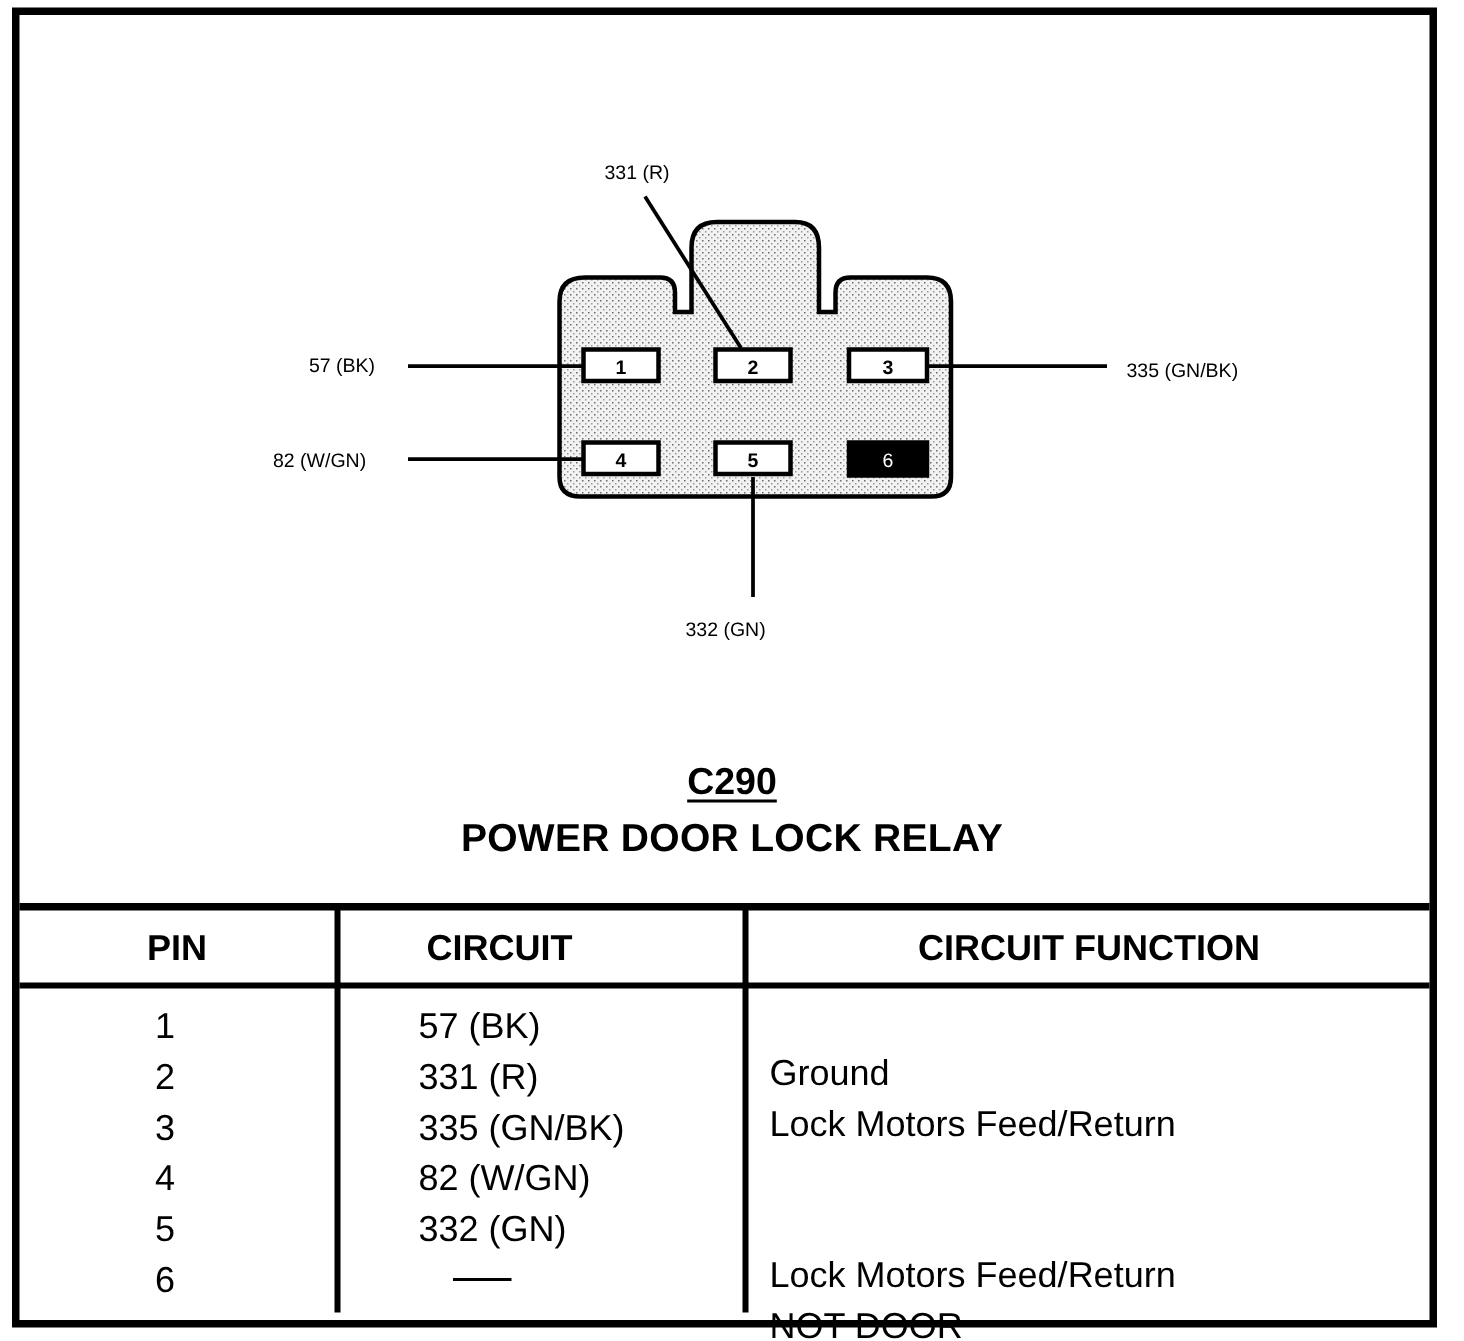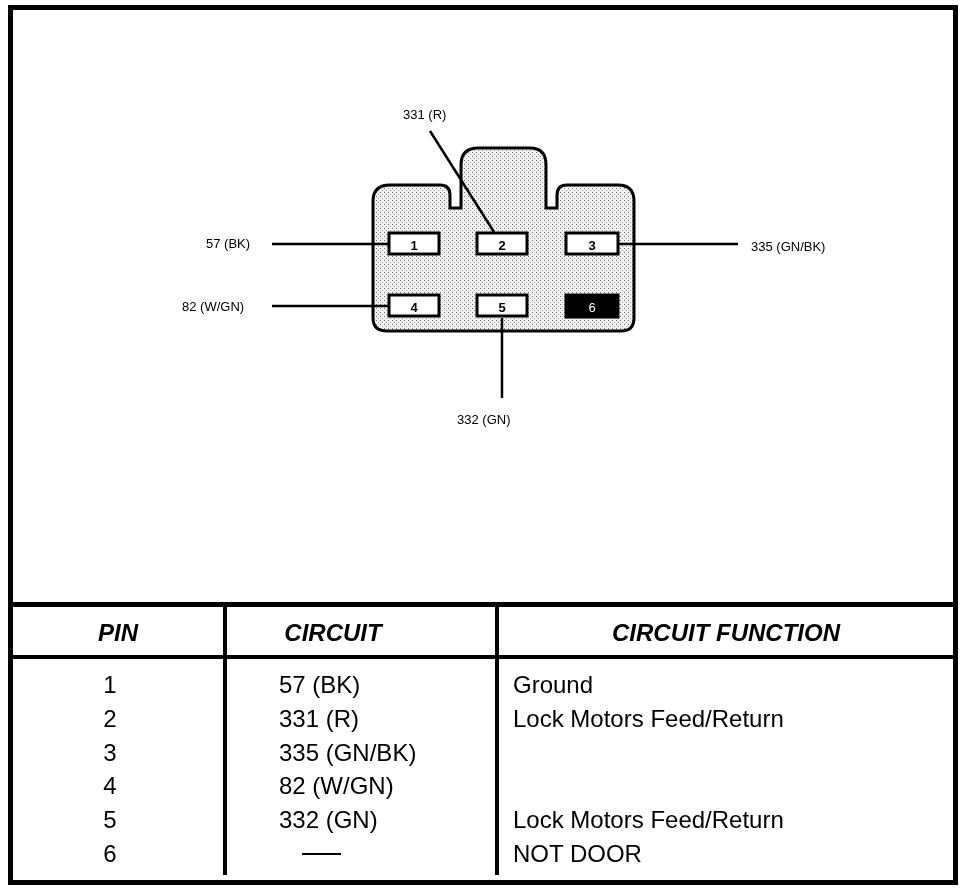--- a/index.html
+++ b/index.html
@@ -11,29 +11,29 @@
   .diagram svg { position: absolute; left: 0; top: 0; }
   .wire-label { position: absolute; font-size: 13px; white-space: nowrap; }
   .title-block { position: absolute; left: 0; width: 976px; text-align: center; font-weight: bold; }
   .connector-id { top: 507px; font-size: 25px; }
   .connector-id span { text-decoration: underline; text-underline-offset: 4px; text-decoration-thickness: 2px; }
   .connector-name { top: 543px; font-size: 26px; letter-spacing: 0.2px; }
 
   .table { position: absolute; left: 13px; top: 602px; width: 940px; height: 273px; }
   .rule-h { position: absolute; background: #000; }
   .rule-v { position: absolute; background: #000; }
-  .th { position: absolute; top: 17px; font-size: 24px; font-weight: bold; text-align: center; font-style: italic; }
+  .th { position: absolute; top: 17px; font-size: 24px; font-weight: bold; text-align: center; }
   .col-pin { left: 0; width: 210px; }
   .col-circuit { left: 214px; width: 212px; }
   .col-func { left: 486px; width: 454px; }
   .rows { position: absolute; top: 69px; left: 0; width: 940px; }
   .row { position: relative; height: 33.8px; font-size: 24px; }
   .row .pin { position: absolute; left: 0; width: 194px; text-align: center; }
   .row .circuit { position: absolute; left: 266px; }
-  .row .func { position: absolute; left: 500px; }
+  .row .func { position: absolute; left: 500px; margin-top: 31px; }
   .dash { display: inline-block; width: 39px; height: 2px; background: #000; vertical-align: middle; margin-left: 23px; position: relative; top: -2px; }
 </style>
 </head>
 <body>
 
 <div class="frame"></div>
 
 <div class="diagram">
   <svg width="976" height="604" viewBox="0 0 976 604">
     <defs>
@@ -81,20 +81,22 @@
       <text x="592" y="311.5" font-size="13" text-anchor="middle" fill="#fff" font-family="Liberation Sans, sans-serif">6</text>
     </g>
   </svg>
 
   <div class="wire-label" style="left:403px; top:107px;">331 (R)</div>
   <div class="wire-label" style="left:206px; top:236px;">57 (BK)</div>
   <div class="wire-label" style="left:182px; top:299px;">82 (W/GN)</div>
   <div class="wire-label" style="left:751px; top:239px;">335 (GN/BK)</div>
   <div class="wire-label" style="left:457px; top:412px;">332 (GN)</div>
 
+  <div class="title-block connector-id"><span>C290</span></div>
+  <div class="title-block connector-name">POWER DOOR LOCK RELAY</div>
 </div>
 
 <div class="table">
   <div class="rule-h" style="left:0; top:0; width:940px; height:5px;"></div>
   <div class="rule-h" style="left:0; top:53px; width:940px; height:4px;"></div>
   <div class="rule-v" style="left:210px; top:0; width:4px; height:273px;"></div>
   <div class="rule-v" style="left:482px; top:0; width:4px; height:273px;"></div>
 
   <div class="th col-pin">PIN</div>
   <div class="th col-circuit">CIRCUIT</div>

